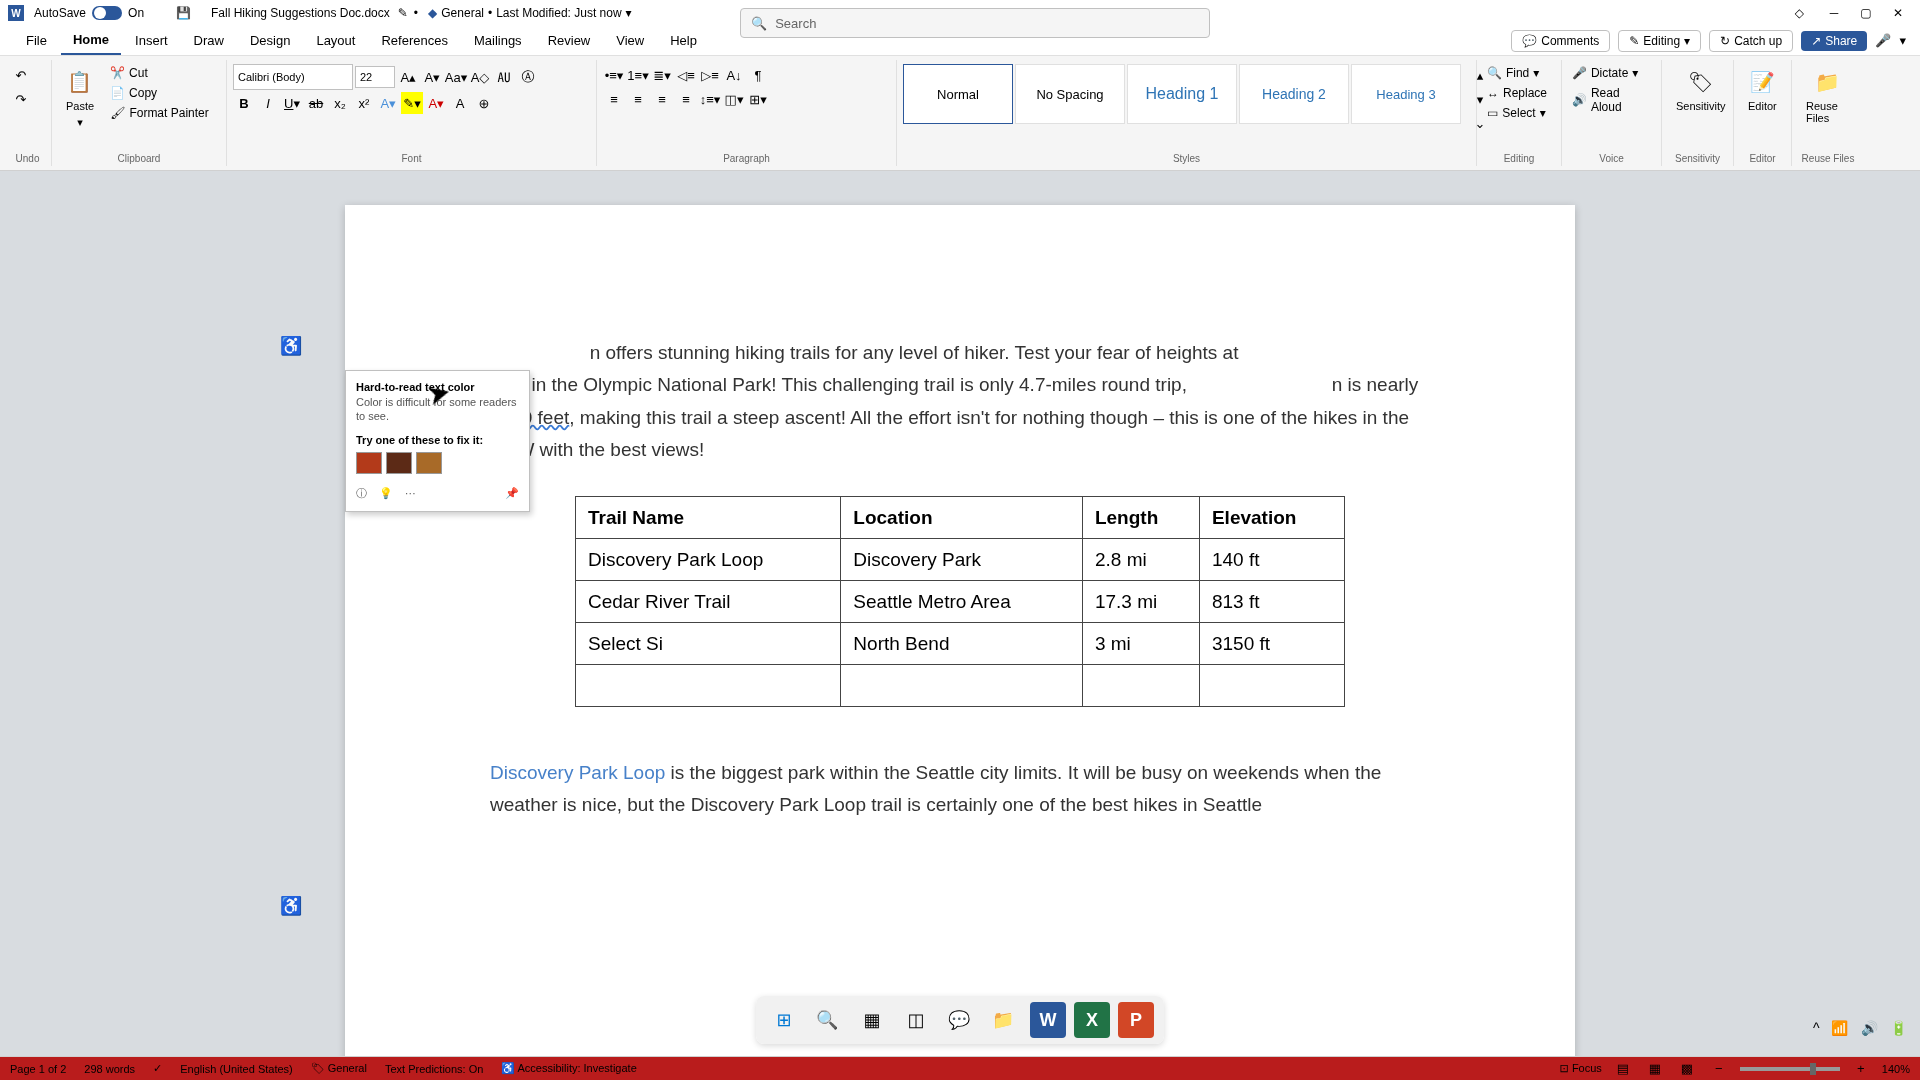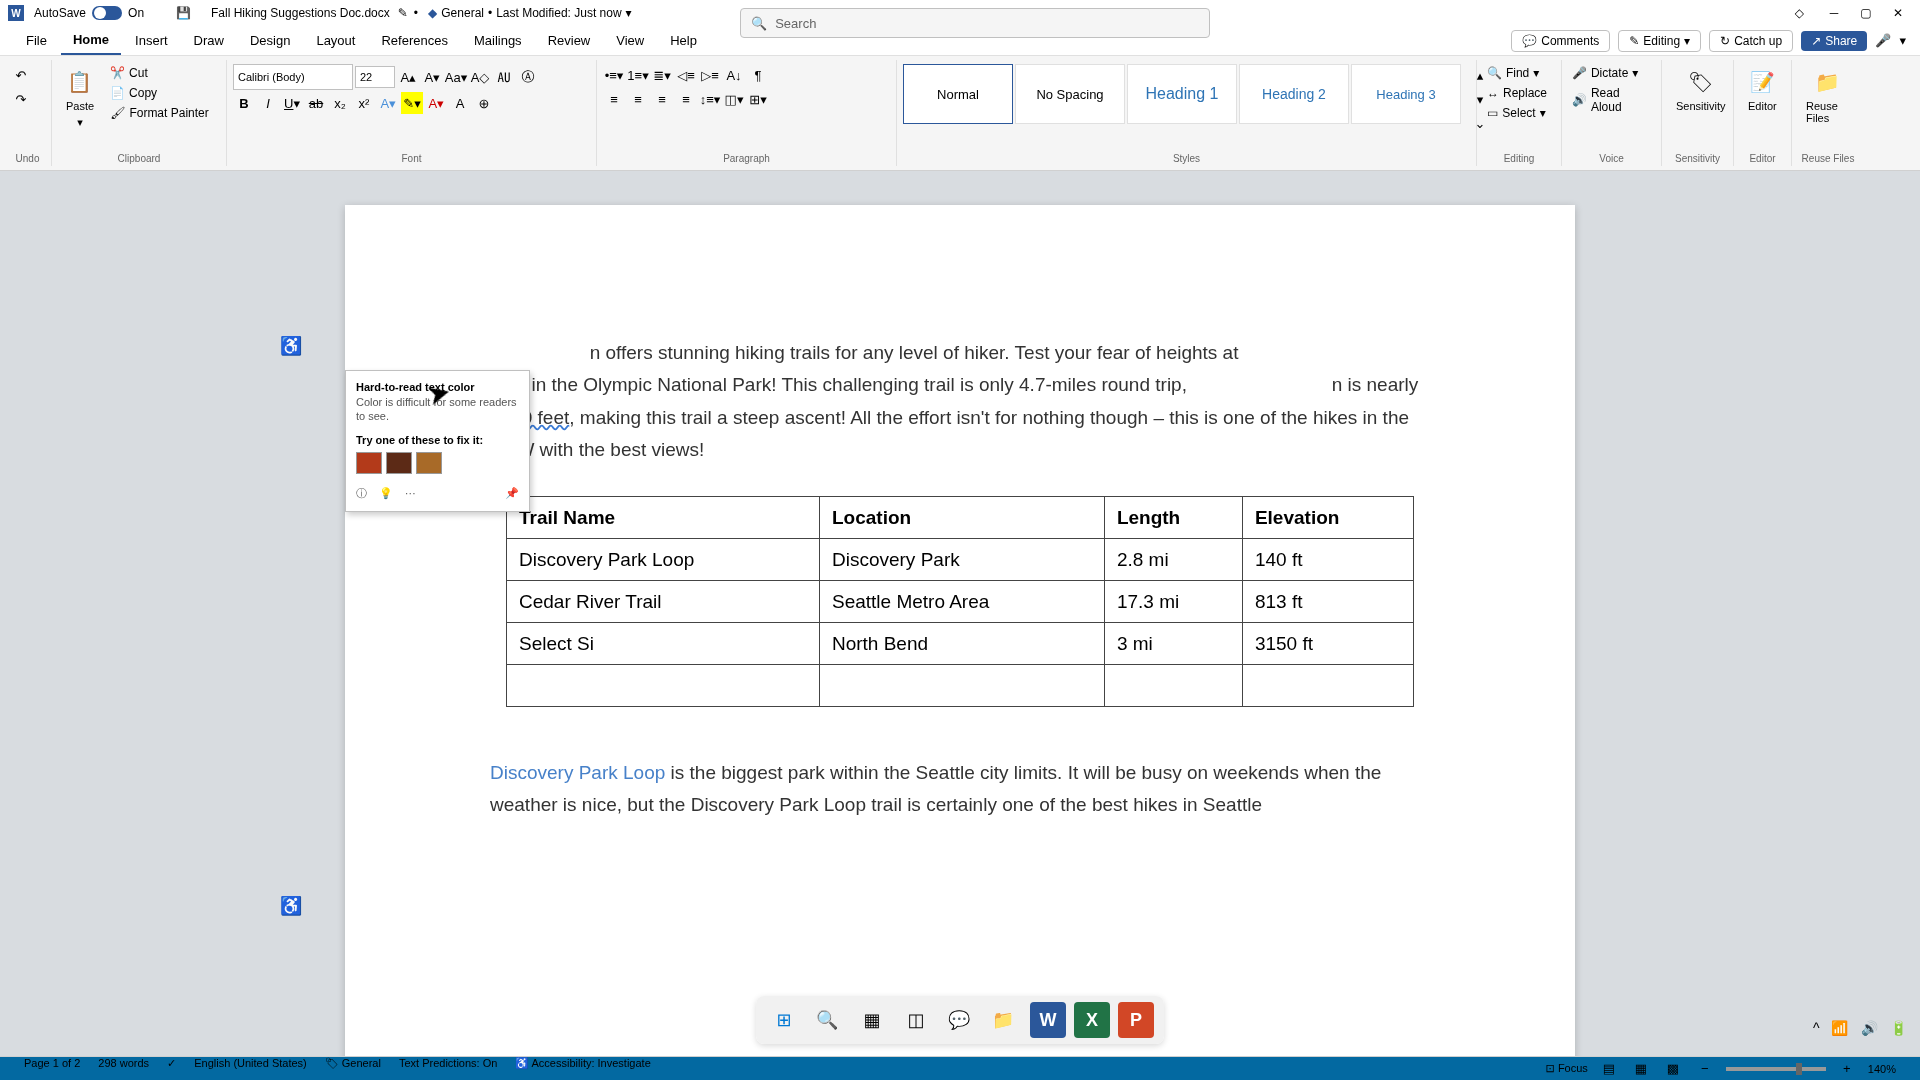--- a/index.html
+++ b/index.html
@@ -43,35 +43,35 @@
     .style-item.h2 { color: #2e74b5; font-size: 14px; }
     .style-item.h3 { color: #2e74b5; font-size: 13px; }
     
     .doc-area { position: absolute; top: 175px; left: 0; right: 0; bottom: 24px; overflow: auto; display: flex; justify-content: center; padding-top: 30px; }
     .page { width: 1230px; min-height: 1600px; background: #fff; box-shadow: 0 2px 8px rgba(0,0,0,0.2); padding: 120px 145px 80px 145px; position: relative; }
     .doc-title-h { font-size: 38px; color: #d87a3e; background: #e8e8f0; display: inline-block; padding: 2px 6px 2px 0; font-weight: 600; }
     .doc-para { font-size: 19px; line-height: 1.7; color: #333; margin-top: 12px; }
     .doc-link { color: #4781c9; }
     .doc-underline { text-decoration: underline; text-decoration-style: wavy; text-decoration-color: #3a7ad4; }
     
-    .doc-table { border-collapse: collapse; margin: 30px auto 0 auto; width: 908px; }
+    .doc-table { border-collapse: collapse; margin: 30px auto 0 auto; width: 770px; }
     .doc-table th, .doc-table td { border: 1.5px solid #444; padding: 8px 12px; font-size: 19px; text-align: left; }
     .doc-table th { font-weight: 700; }
     .doc-table tr { height: 42px; }
     
     .acc-marker { position: absolute; font-size: 18px; color: #555; }
     .acc-popup { position: absolute; width: 185px; background: #fff; border: 1px solid #c0c0c0; box-shadow: 2px 3px 6px rgba(0,0,0,0.2); padding: 10px; font-size: 11px; z-index: 10; }
     .acc-popup-title { font-weight: 600; font-size: 11px; margin-bottom: 2px; }
     .acc-popup-desc { color: #555; margin-bottom: 10px; line-height: 1.3; }
     .acc-popup-try { font-weight: 600; margin-bottom: 6px; }
     .swatch-row { display: flex; gap: 4px; margin-bottom: 12px; }
     .swatch { width: 26px; height: 22px; border: 1px solid #999; cursor: pointer; }
     .popup-footer { display: flex; gap: 12px; align-items: center; color: #666; }
     
-    .statusbar { position: absolute; bottom: 0; left: 0; right: 0; height: 24px; background: #0369a1; border-top: 1px solid #d0d0d0; display: flex; padding: 0 24px; font-size: 11px; gap: 18px; }
+    .statusbar { position: absolute; bottom: 0; left: 0; right: 0; height: 24px; background: #b91c1c; border-top: 1px solid #d0d0d0; display: flex; align-items: center; padding: 0 10px; font-size: 11px; gap: 18px; }
     .statusbar-right { margin-left: auto; display: flex; align-items: center; gap: 10px; }
     .zoom-slider { width: 100px; height: 4px; background: #999; position: relative; }
     .zoom-knob { width: 6px; height: 12px; background: #666; position: absolute; top: -4px; left: 70px; }
     
     .taskbar { position: absolute; bottom: 28px; left: 50%; transform: translateX(-50%); height: 48px; display: flex; align-items: center; gap: 8px; background: rgba(240,240,240,0.9); border-radius: 8px; padding: 4px 10px; box-shadow: 0 2px 6px rgba(0,0,0,0.15); }
     .task-icon { width: 36px; height: 36px; border-radius: 4px; display: flex; align-items: center; justify-content: center; font-size: 18px; cursor: pointer; }
     .task-word { background: #2b579a; color: #fff; font-weight: bold; }
     .task-excel { background: #217346; color: #fff; font-weight: bold; }
     .task-ppt { background: #d24726; color: #fff; font-weight: bold; }
     .systray { position: absolute; bottom: 32px; right: 12px; display: flex; align-items: center; gap: 12px; font-size: 14px; }

